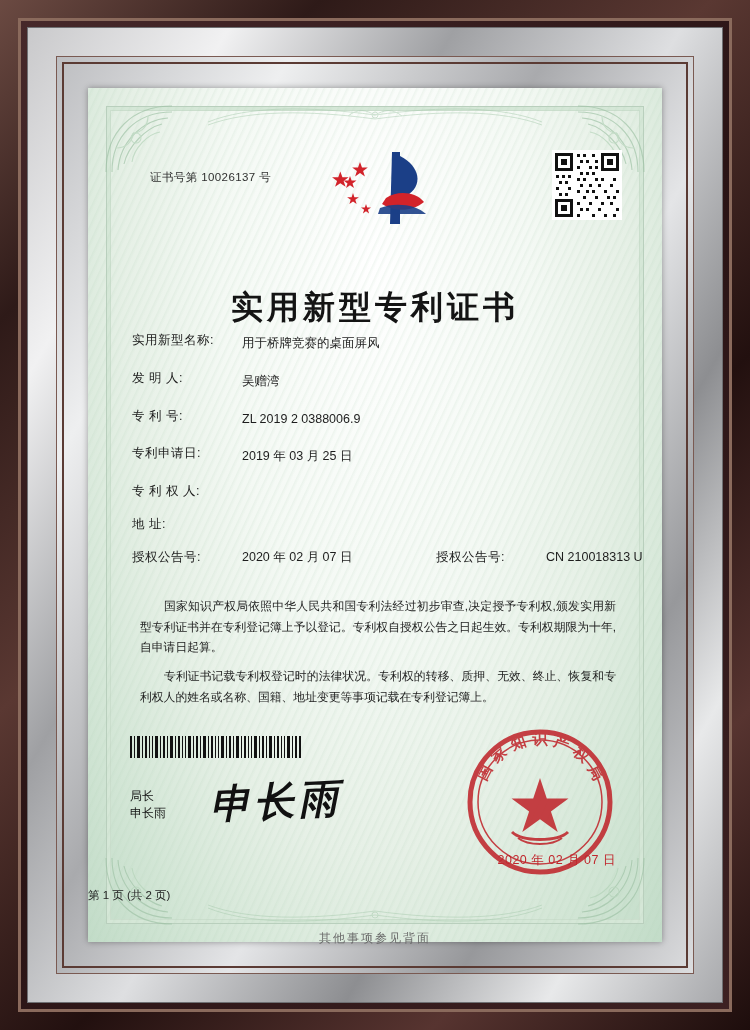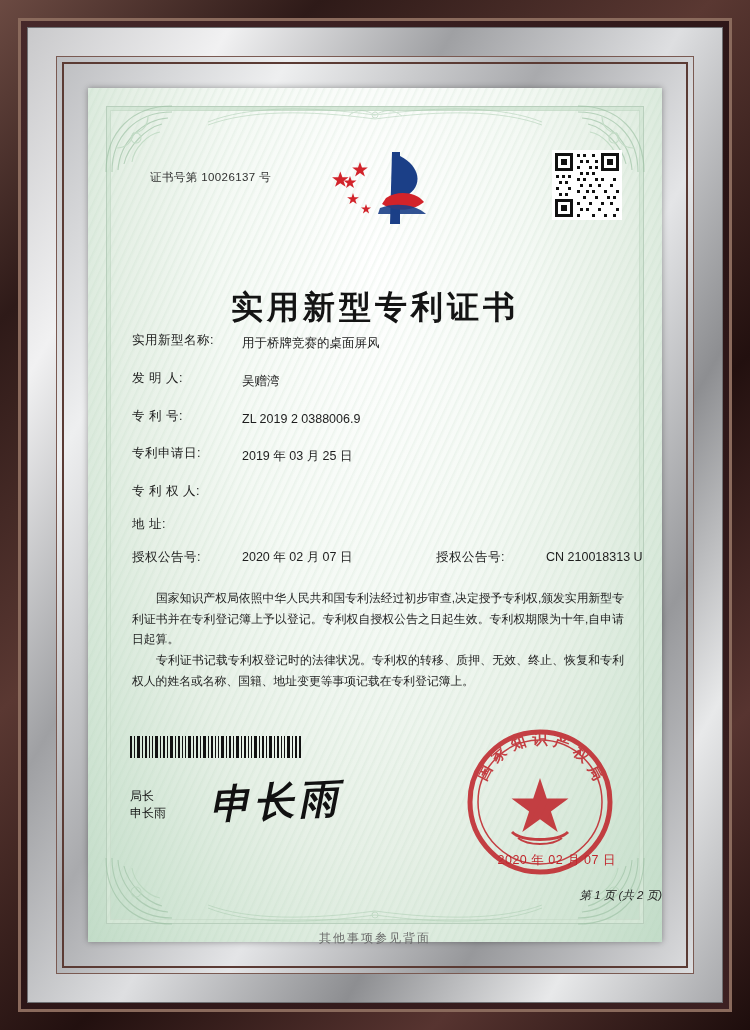--- a/index.html
+++ b/index.html
@@ -171,21 +171,21 @@
 
   .para {
     position: absolute;
     left: 44px; top: 500px;
     width: 492px;
     font-size: 11.8px;
     line-height: 1.75;
     color: #1d1d1d;
     text-align: justify;
   }
-  .para p { margin: 0; text-indent: 24px; }
+  .para p { margin: 8px; text-indent: 24px; }
 
   .barcode {
     position: absolute;
     left: 42px; top: 648px;
     width: 172px; height: 22px;
   }
   .sig-block {
     position: absolute;
     left: 42px; top: 700px;
     font-size: 12px;
@@ -211,24 +211,23 @@
   .seal-date {
     position: absolute;
     right: 46px; top: 764px;
     font-size: 12.5px;
     color: #c0272d;
     letter-spacing: 0.5px;
   }
   .page-no {
     position: absolute;
     left: 0; right: 0; top: 800px;
-    text-align: right;
+    text-align: left;
     font-size: 11.5px;
     color: #242424;
-    font-style: italic;
   }
   .footnote-wrap {
     position: absolute;
     left: 88px; top: 930px;
     width: 574px;
     text-align: center;
     font-size: 12px;
     color: #6a6a6a;
     letter-spacing: 2px;
     z-index: 5;

